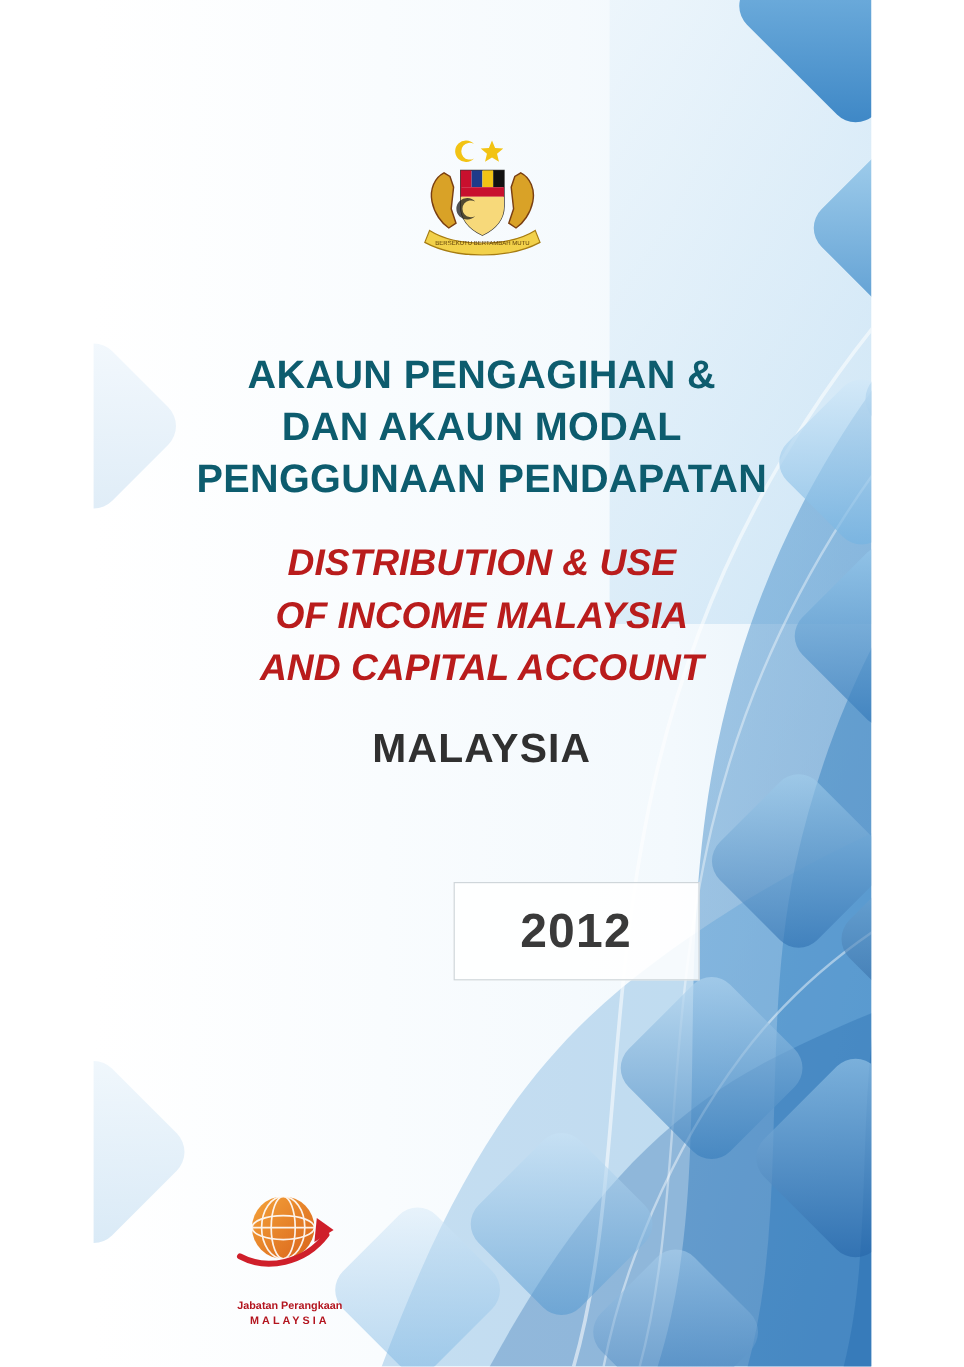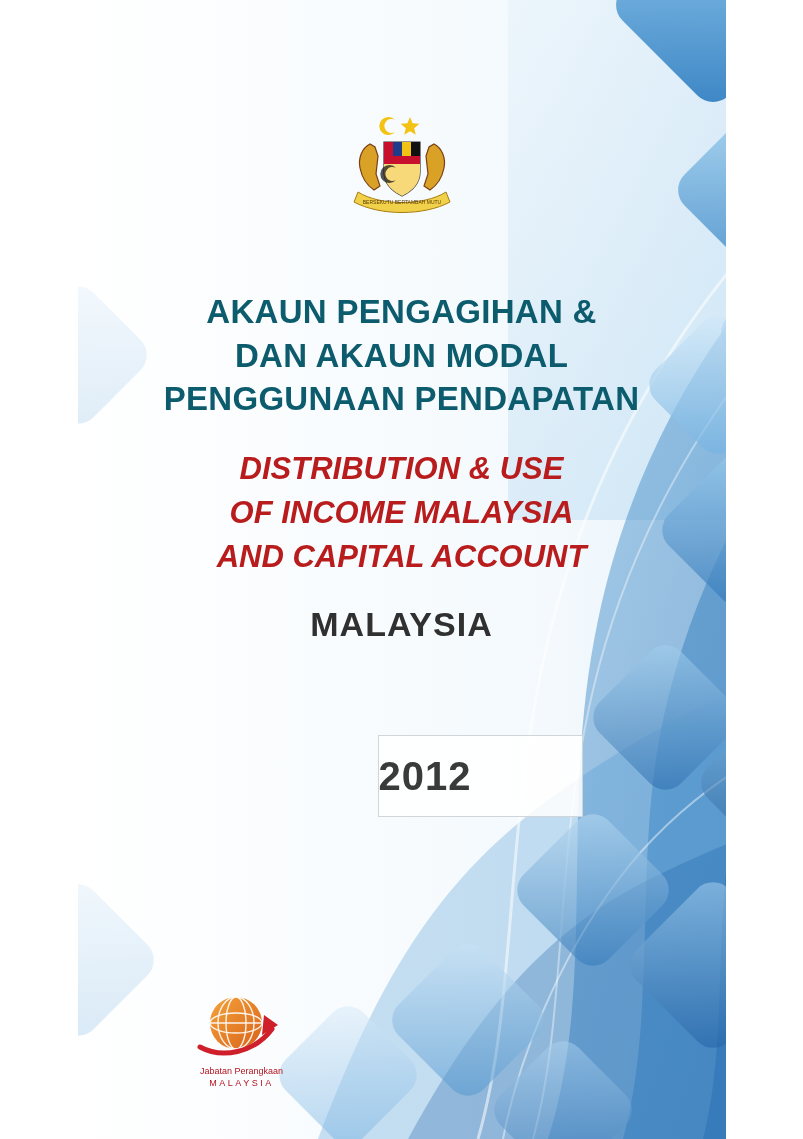--- a/index.html
+++ b/index.html
@@ -86,21 +86,21 @@
     position: absolute;
     left: 300px;
     top: 735px;
     width: 205px;
     height: 82px;
     border: 1px solid #cfd6da;
     background: rgba(255,255,255,0.86);
     box-sizing: border-box;
     display: flex;
     align-items: center;
-    justify-content: flex-start;
+    justify-content: center;
   }
   .year {
     font-size: 40px;
     font-weight: bold;
     color: #3a3a3a;
     letter-spacing: 1px;
   }
 
   
   .dosm {
@@ -111,23 +111,23 @@
     height: 120px;
     text-align: center;
   }
   .dosm-mark {
     position: relative;
     width: 100px;
     height: 78px;
     margin: 0 auto;
   }
   .dosm-label {
-    margin-top: 2px;
+    margin-top: 19px;
     font-size: 9px;
-    font-weight: normal;
+    font-weight: bold;
     color: #b3141e;
     line-height: 1.35;
   }
   .dosm-label .l2 {
     letter-spacing: 2.5px;
   }
 
   
   .barcode {
     position: absolute;

